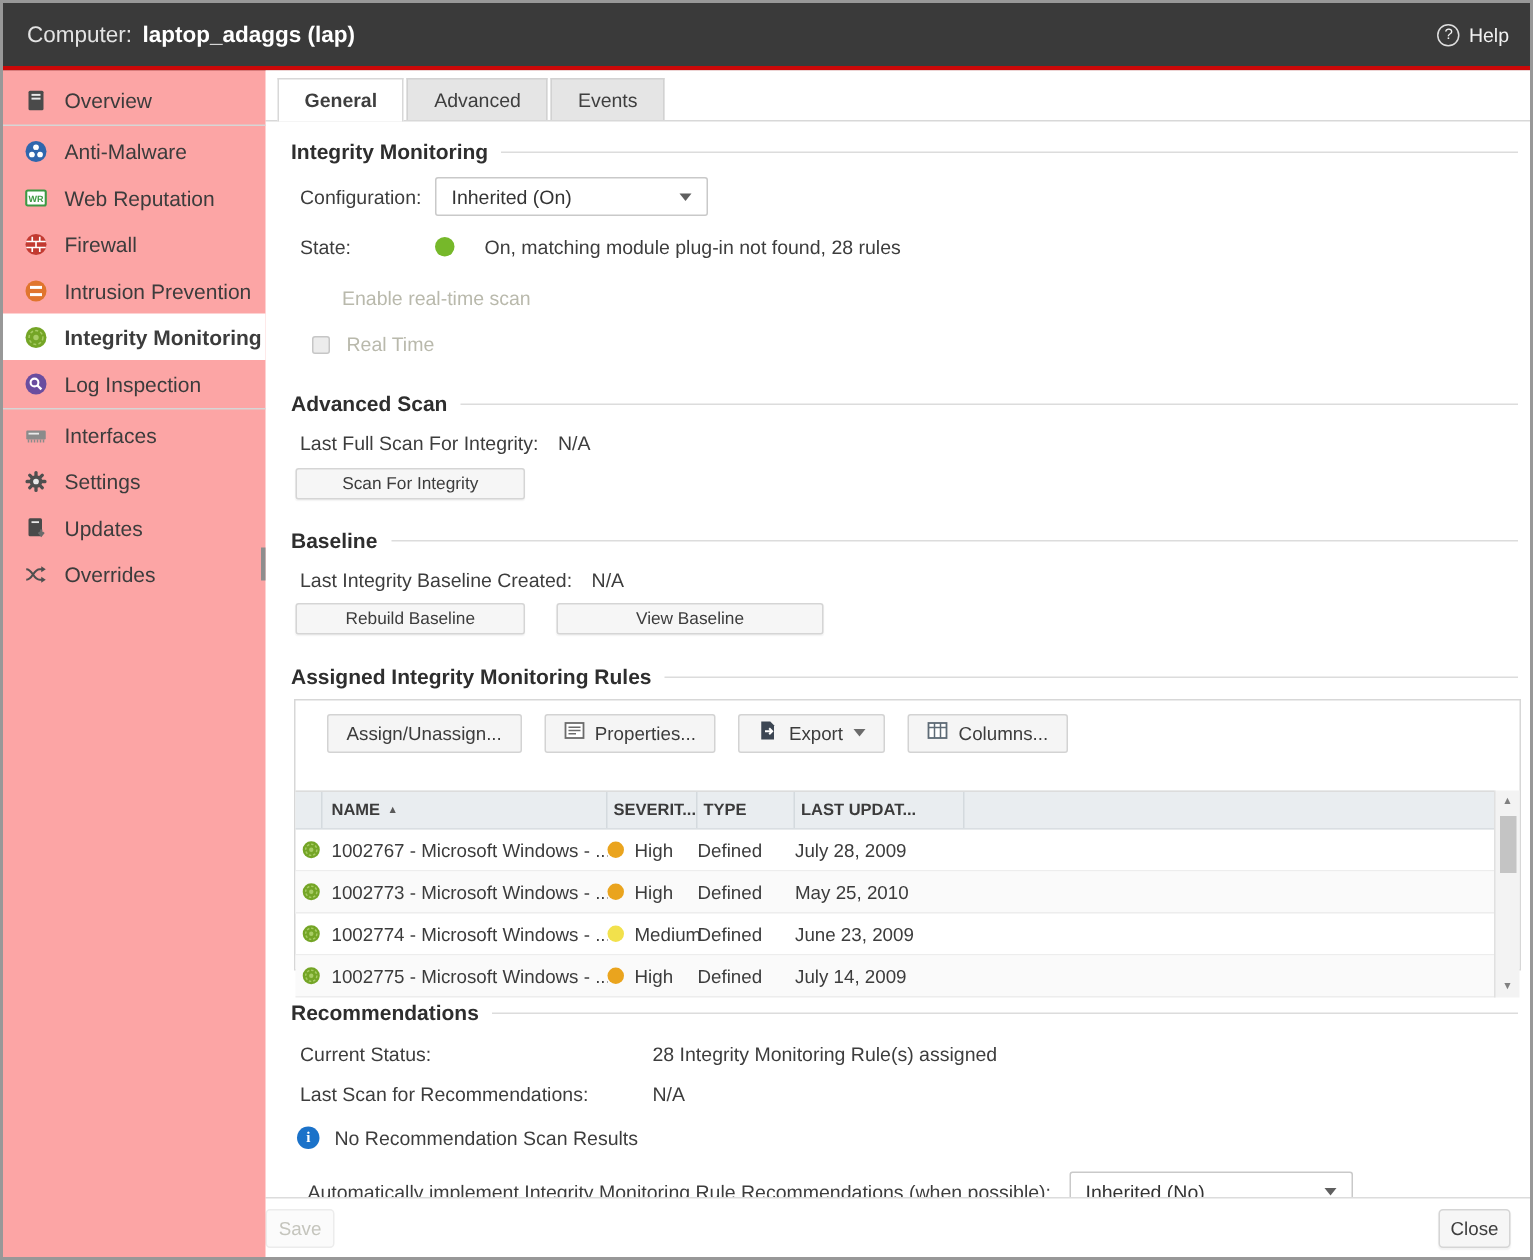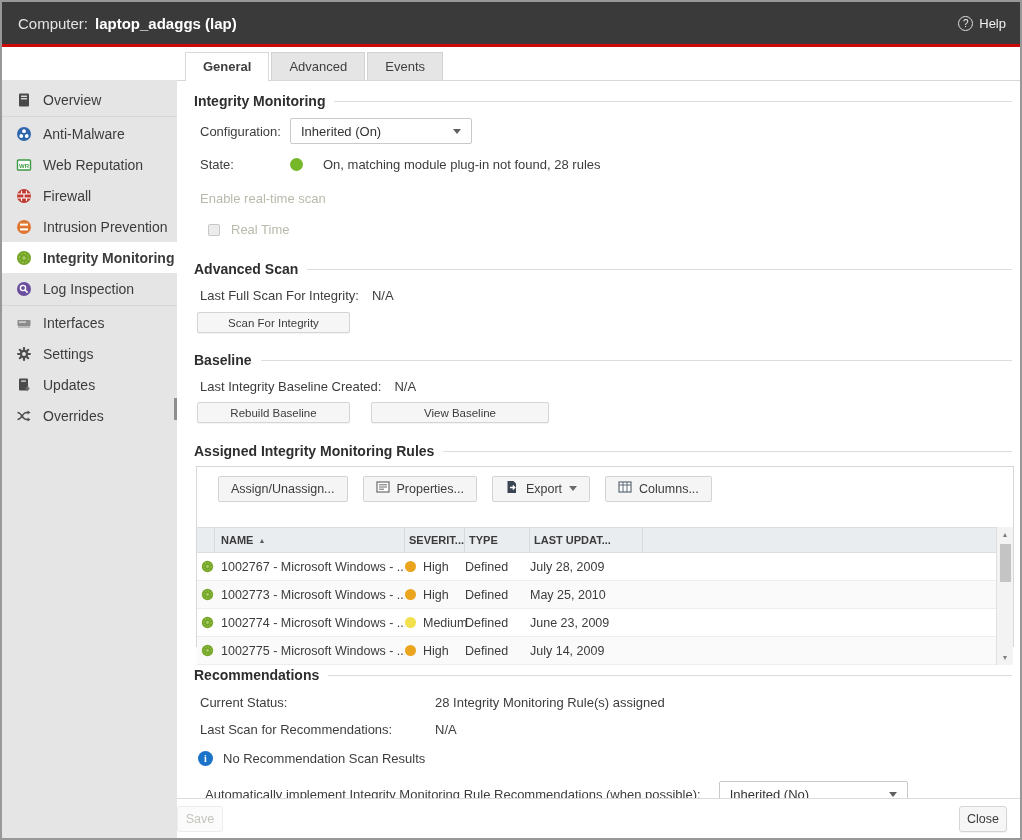--- a/index.html
+++ b/index.html
@@ -13,21 +13,21 @@
   .titlebar .t-prefix { color:#e3e3e3; font-size:15px; font-weight:normal; margin-right:7px; }
   .titlebar .t-name { color:#ffffff; font-size:15px; font-weight:bold; }
   .titlebar .spacer { flex:1; }
   .help { display:flex; align-items:center; gap:6px; color:#f2f2f2; font-size:13px; cursor:pointer; }
   .help-q { width:15px; height:15px; border:1px solid #dedede; border-radius:50%; color:#f2f2f2; font-size:10px; display:flex; align-items:center; justify-content:center; }
 
   
   .bodywrap { flex:1; display:flex; min-height:0; }
 
   
-  .sidebar { width:175px; background:#e5e5e5; flex:0 0 auto; padding-top:4px; position:relative;margin-top:33px; }
+  .sidebar { width:175px; background:#fca5a5; flex:0 0 auto; padding-top:4px; position:relative; }
   .side-item { height:31px; display:flex; align-items:center; padding-left:13px; font-size:14px; color:#3c3c3c; cursor:pointer; }
   .side-item .s-icon { width:17px; height:17px; margin-right:11px; display:flex; align-items:center; justify-content:center; flex:0 0 auto; }
   .side-item.selected { background:#ffffff; font-weight:bold; }
   .side-divider { height:1px; background:#d6d6d6; margin:1px 0; }
   .sidebar-scroll-thumb { position:absolute; right:0; top:318px; width:3px; height:22px; background:#8e8e8e; }
 
   
   .main { flex:1; display:flex; flex-direction:column; background:#fff; min-width:0; }
   .tabbar { display:flex; align-items:flex-end; padding:5px 0 0 8px; border-bottom:1px solid #d8d8d8; flex:0 0 auto; background:#fff; }
   .tab { padding:6px 17px 6px; font-size:13px; color:#3e3e3e; background:#e5e5e5; border:1px solid #d2d2d2; border-bottom:none; margin-right:2px; cursor:pointer; }
@@ -259,21 +259,21 @@
             <span class="caret"></span>
           </div>
         </div>
 
         <div class="form-row" style="margin-top:13px;">
           <span class="form-label">State:</span>
           <span class="dot state-dot" style="background-color: rgb(118, 184, 42);"></span>
           <span>On, matching module plug-in not found, 28 rules</span>
         </div>
 
-        <div class="form-row muted" style="margin-top:19px;">
+        <div class="form-row muted" style="margin-top:19px;margin-left:28px;">
           <span>Enable real-time scan</span>
         </div>
 
         <div class="form-row" style="margin-top:16px; padding-left:14px;">
           <span class="checkbox"></span>
           <span class="muted">Real Time</span>
         </div>
 
         <div class="section-title" style="margin-top:24px;">
             <span>Advanced Scan</span>
@@ -449,21 +449,21 @@
         <div class="rec-row" style="margin-top:12px;">
           <span class="rec-label">Last Scan for Recommendations:</span>
           <span>N/A</span>
         </div>
 
         <div class="rec-row" style="margin-top:14px; padding-left:4px;">
           <span class="info-icon">i</span>
           <span>No Recommendation Scan Results</span>
         </div>
 
-        <div class="rec-row" style="margin-top:15px; padding-left:11px; gap:18px;">
+        <div class="rec-row" style="margin-top:15px; padding-left:11px; gap:12px;">
           <span>Automatically implement Integrity Monitoring Rule Recommendations (when possible):</span>
           <div class="select" style="width:189px; height:27px;">
             <span>Inherited (No)</span>
             <span class="caret"></span>
           </div>
         </div>
 
       </div>
 
       <div class="footer">

